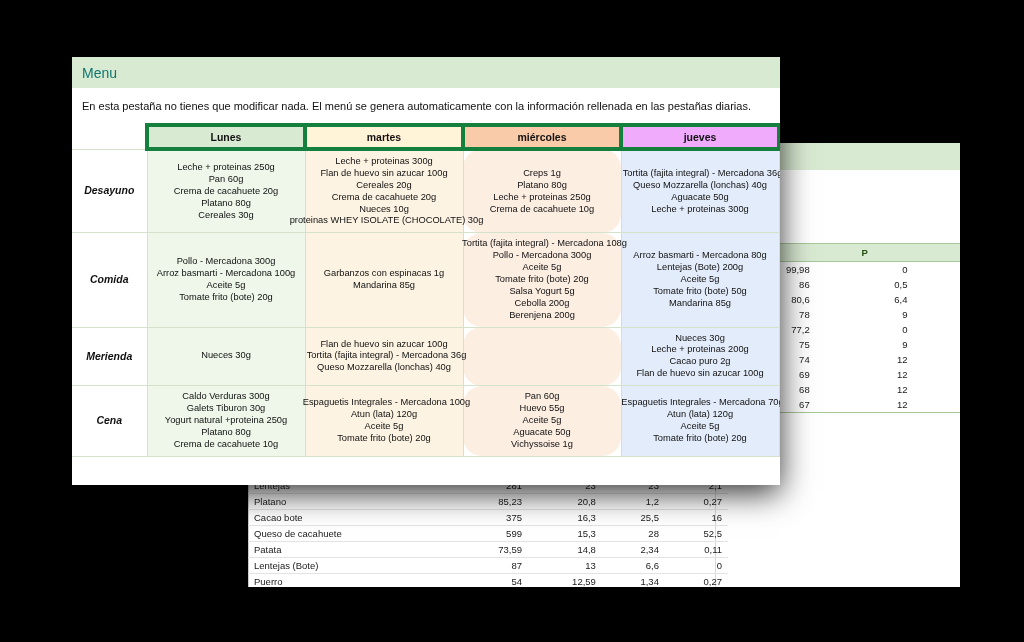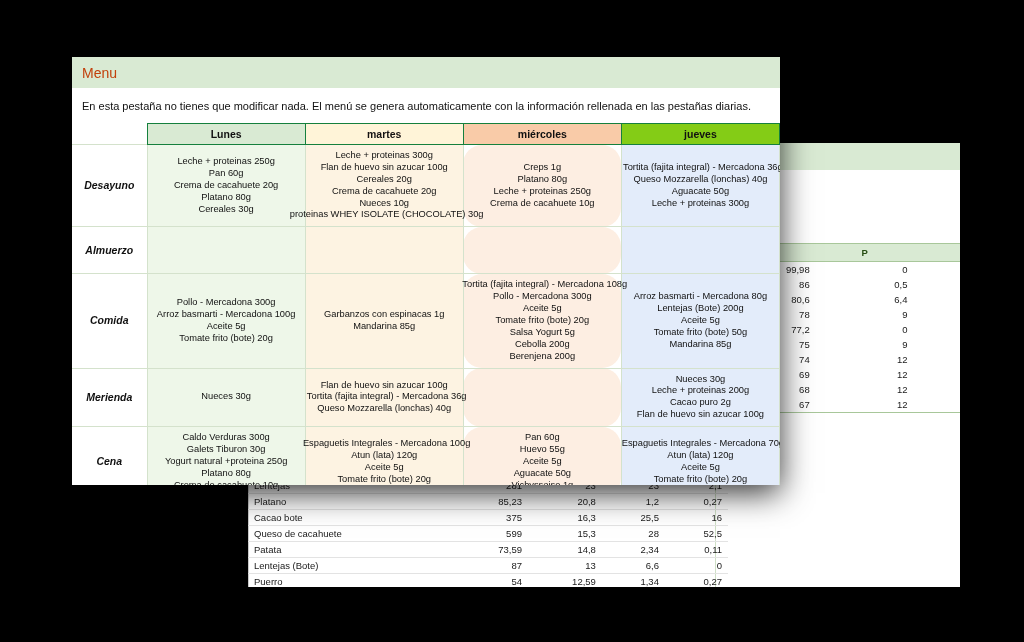--- a/index.html
+++ b/index.html
@@ -86,45 +86,45 @@
     background: #ffffff;
     box-shadow: 0 8px 30px rgba(0,0,0,0.8);
     overflow: hidden;
   }
   #fg-title-band {
     height: 31px; background: #d9ead3;
     display: flex; align-items: center;
     padding-left: 10px;
   }
   #fg-title {
-    font-size: 14px; color: #c2410c; font-weight: normal;
+    font-size: 14px; color: #0f766e; font-weight: normal;
   }
   #fg-note {
     padding: 12px 10px 11px 10px;
     font-size: 11px; color: #111111;
   }
 
   
   #menu-table {
     width: 708px;
     border-collapse: collapse;
     table-layout: fixed;
   }
   #menu-table col.c-label { width: 75px; }
   #menu-table col.c-day   { width: 158px; }
   #menu-table th {
     font-size: 10.5px; font-weight: bold; color: #111111;
     text-align: center; padding: 4px 2px;
-    border: 1px solid #15803d;
+    border: 4px solid #15803d;
   }
   #menu-table th.blank { border: none; background: #ffffff; }
   #menu-table th.h-lun { background: #d9ead3; }
   #menu-table th.h-mar { background: #fce5cd; filter: brightness(1.04); background: #fdebd0; margin-top: 10px; }
   #menu-table th.h-mie { background: #f9cba8; }
-  #menu-table th.h-jue { background: #84cc16; }
+  #menu-table th.h-jue { background: #f0abfc; }
 
   #menu-table td {
     border: 1px solid #d4e2cc;
     vertical-align: middle;
     font-size: 9.3px; line-height: 1.28;
     color: #111111;
     text-align: center;
     padding: 5px 2px;
   }
   #menu-table td.rowlabel {
@@ -361,35 +361,20 @@
             </td>
             <td class="d-jue">
               <div class="lines">
                 <span class="wide">Tortita (fajita integral) - Mercadona 36g</span>
                 <span>Queso Mozzarella (lonchas) 40g</span>
                 <span>Aguacate 50g</span>
                 <span>Leche + proteinas 300g</span>
               </div>
             </td>
           </tr>
-          <tr class="r-almuerzo">
-            <td class="rowlabel">Almuerzo</td>
-            <td class="d-lun">
-              <div class="lines"></div>
-            </td>
-            <td class="d-mar">
-              <div class="lines"></div>
-            </td>
-            <td class="d-mie">
-              <div class="lines"></div>
-            </td>
-            <td class="d-jue">
-              <div class="lines"></div>
-            </td>
-          </tr>
           <tr class="r-comida">
             <td class="rowlabel">Comida</td>
             <td class="d-lun">
               <div class="lines">
                 <span>Pollo - Mercadona 300g</span>
                 <span>Arroz basmarti - Mercadona 100g</span>
                 <span>Aceite 5g</span>
                 <span>Tomate frito (bote) 20g</span>
               </div>
             </td>

